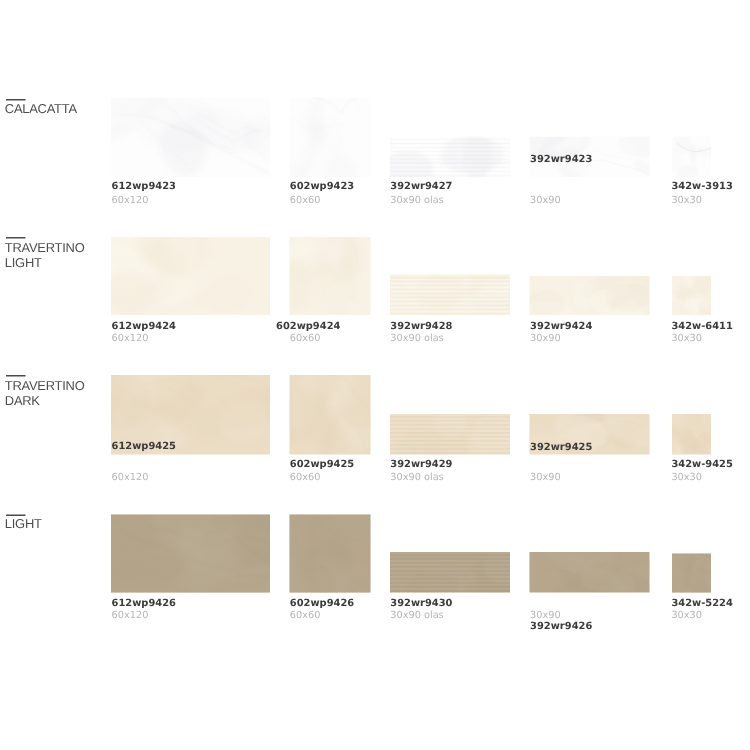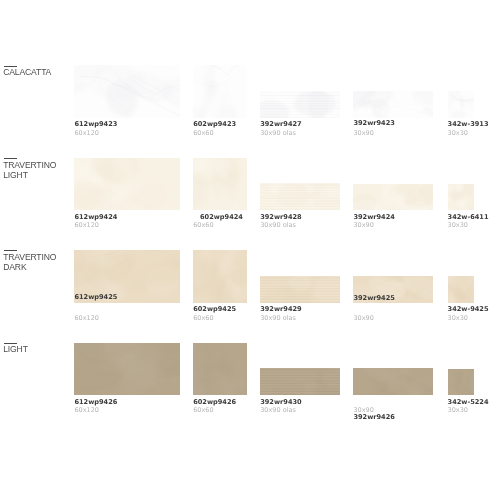--- a/index.html
+++ b/index.html
@@ -194,21 +194,21 @@
           </g>
           <g filter="url(#t6s)" opacity="0.56">
             <path d="M32.7 4.0 Q39.0 5.4 50.6 6.2 Q59.1 1.5 66.1 0.1 Q82.0 3.0 94.9 7.1 Q107.5 12.3 114.0 13.5" stroke="#ffffff" stroke-width="0.70" fill="none" opacity="0.28" stroke-linecap="round"></path>
             <path d="M100.0 10.9 q 7.0 3.2 12.8 8.0" stroke="#cfcfd9" stroke-width="0.49" fill="none" opacity="0.19" stroke-linecap="round"></path>
             <path d="M8.2 10.3 Q25.7 15.9 31.7 18.6 Q35.8 16.3 48.5 15.6 Q60.2 19.0 74.2 22.9 Q80.7 27.2 94.9 29.6" stroke="#cfcfd9" stroke-width="0.31" fill="none" opacity="0.43" stroke-linecap="round"></path>
             <path d="M83.3 26.9 q 5.8 3.2 10.6 8.0" stroke="#cfcfd9" stroke-width="0.21" fill="none" opacity="0.15" stroke-linecap="round"></path>
             <path d="M32.5 7.2 Q43.3 9.9 44.4 10.2 Q52.8 12.8 59.2 13.8 Q67.4 14.6 74.3 16.2 Q82.5 18.0 96.5 19.7" stroke="#cfcfd9" stroke-width="0.22" fill="none" opacity="0.25" stroke-linecap="round"></path>
           </g>
         </svg>
       </div>
-      <div class="lbl" style="left:353.4px;top:55px">392wr9423</div>
+      <div class="lbl" style="left:353.4px;top:38px">392wr9423</div>
       <div class="sz" style="left:353.4px;top:64.40px">30x90</div>
       <div class="tile" style="left:447.6px;top:26.10px;width:26.4px;height:26.4px;background:#fdfdfd">
         <svg viewBox="0 0 26.4 26.4" preserveAspectRatio="none" xmlns="http://www.w3.org/2000/svg">
           <defs>
             <filter id="t7b" x="-25%" y="-25%" width="150%" height="150%">
               <feGaussianBlur stdDeviation="1.19"></feGaussianBlur>
             </filter>
             <filter id="t7s" x="-25%" y="-25%" width="150%" height="150%">
               <feGaussianBlur stdDeviation="0.32"></feGaussianBlur>
             </filter>
@@ -311,21 +311,21 @@
             <ellipse cx="31.2" cy="10.6" rx="6.4" ry="9.9" transform="rotate(11 31.2 10.6)" fill="#fffdf7" opacity="0.29"></ellipse>
           </g>
           <g filter="url(#t14s)" opacity="0.45">
             <path d="M15.5 20.8 Q21.1 13.0 28.0 9.0 Q40.2 8.1 46.3 14.8 Q57.1 21.2 64.4 28.5" stroke="#fffdf7" stroke-width="0.48" fill="none" opacity="0.28" stroke-linecap="round"></path>
             <path d="M55.0 23.2 q 4.7 6.3 8.6 15.8" stroke="#ece2cc" stroke-width="0.33" fill="none" opacity="0.24" stroke-linecap="round"></path>
             <path d="M21.2 11.7 Q26.5 18.7 30.9 29.5 Q37.9 32.6 41.2 39.6 Q48.8 44.7 51.8 54.4 Q57.8 62.6 59.2 68.9" stroke="#ece2cc" stroke-width="0.25" fill="none" opacity="0.41" stroke-linecap="round"></path>
             <path d="M26.3 -0.7 Q29.1 3.2 36.0 14.6 Q36.5 12.0 45.5 13.0 Q48.2 11.7 57.4 18.0 Q66.7 18.9 68.2 22.8 Q80.4 26.2 88.5 30.4" stroke="#ece2cc" stroke-width="0.22" fill="none" opacity="0.35" stroke-linecap="round"></path>
           </g>
         </svg>
       </div>
-      <div class="lbl" style="left:200px;top:56.05px">602wp9424</div>
+      <div class="lbl" style="left:184px;top:56.05px">602wp9424</div>
       <div class="sz" style="left:193.2px;top:64.40px">60x60</div>
       <div class="tile" style="left:260.2px;top:25.70px;width:79.9px;height:26.8px;background:#f8f2e5">
         <svg viewBox="0 0 79.9 26.8" preserveAspectRatio="none" xmlns="http://www.w3.org/2000/svg">
           <defs>
             <filter id="t15b" x="-25%" y="-25%" width="150%" height="150%">
               <feGaussianBlur stdDeviation="1.21"></feGaussianBlur>
             </filter>
             <filter id="t15s" x="-25%" y="-25%" width="150%" height="150%">
               <feGaussianBlur stdDeviation="0.32"></feGaussianBlur>
             </filter>

